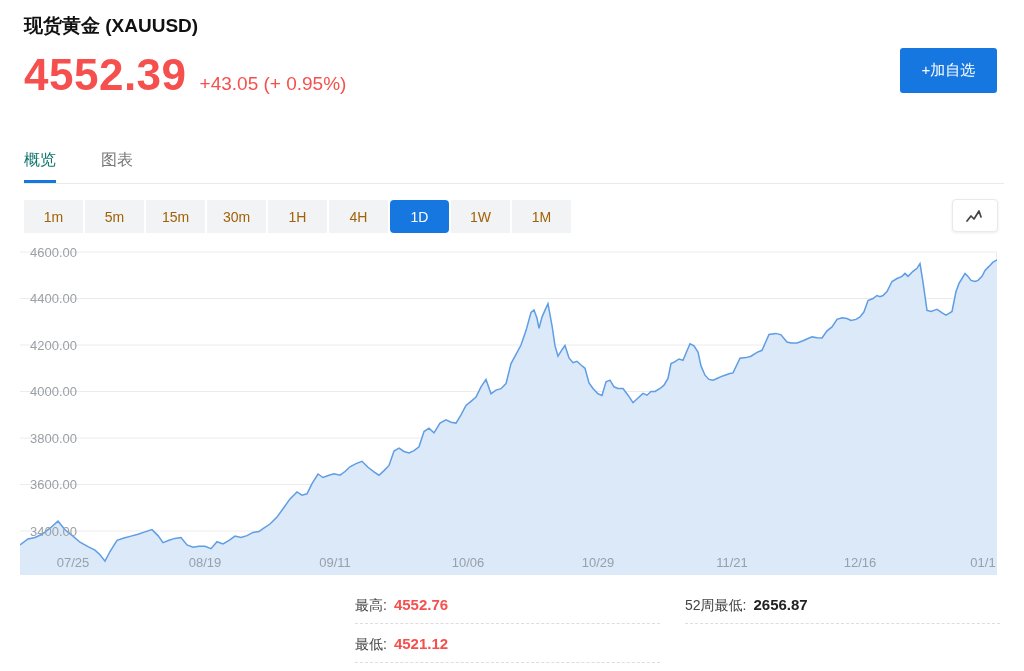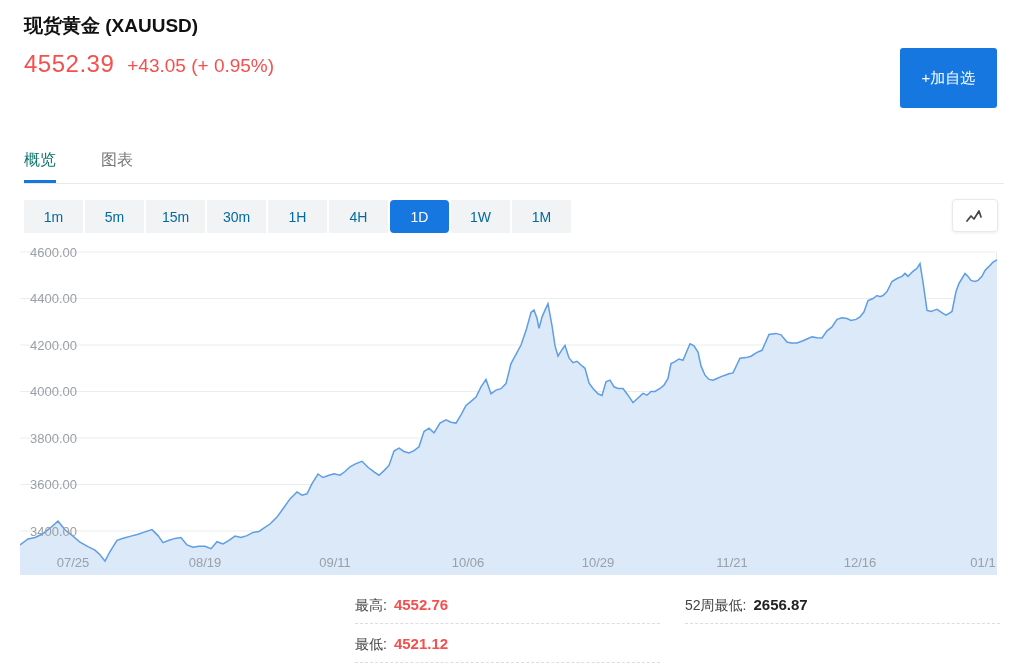--- a/index.html
+++ b/index.html
@@ -3,39 +3,39 @@
 <meta charset="utf-8">
 <style>
   * { margin:0; padding:0; box-sizing:border-box; }
   html,body { width:1024px; height:671px; background:#fff; overflow:hidden;
     font-family:"Liberation Sans","DejaVu Sans",sans-serif; }
   .app { position:relative; width:1024px; height:671px; background:#fff;padding-left:12px; }
 
   
   .title { position:absolute; left:24px; top:13px; font-size:19px; font-weight:bold; color:#111; }
   .price-row { position:absolute; left:24px; top:50px; display:flex; align-items:baseline; }
-  .price { font-size:24px; font-weight:normal; color:var(--up); letter-spacing:0.5px; }
+  .price { font-size:44px; font-weight:bold; color:var(--up); letter-spacing:0.5px; }
   .change { font-size:19px; color:var(--up); margin-left:13px; }
   .status-row { position:absolute; left:24px; top:103px; font-size:13px; }
   .status { color:#333; }
   .timestamp { color:#999; }
-  .watch-btn { position:absolute; left:900px; top:48px; width:97px; height:60px;
+  .watch-btn { position:absolute; left:900px; top:48px; width:97px; height:45px;
     background:var(--accent); color:#fff; border:none; border-radius:3px; font-size:15px;
     font-family:inherit; cursor:pointer; }
 
   
   .tabs { position:absolute; left:24px; top:150px; width:980px; height:34px;
     border-bottom:1px solid #e9e9e9; display:flex; }
   .tab { font-size:16px; color:#777; margin-right:45px; padding-bottom:12px; cursor:pointer; }
   .tab.active { color:#0f766e; font-weight:normal; border-bottom:3px solid var(--accent); }
 
   
   .ranges { position:absolute; left:24px; top:200px; display:flex; }
   .range-btn { width:59px; height:33px; margin-right:2px; background:#f2f3f4; border:none;
-    font-size:14px; color:#0369a1; font-family:inherit; cursor:pointer; }
+    font-size:14px; color:#a16207; font-family:inherit; cursor:pointer; }
   .range-btn.selected { background:var(--accent); color:#fff; border-radius:4px; }
 
   .tool-btn { position:absolute; left:952px; top:199px; width:46px; height:33px; background:#fff;
     border:1px solid #e9e9e9; border-radius:4px; box-shadow:0 1px 3px rgba(0,0,0,0.08);
     cursor:pointer; display:flex; align-items:center; justify-content:center; }
 
   
   .chart { position:absolute; left:20px; top:246px; width:982px; height:331px; overflow:hidden; }
   .chart svg { display:block; }
   .ytick { font-size:13px; fill:var(--tick); }

